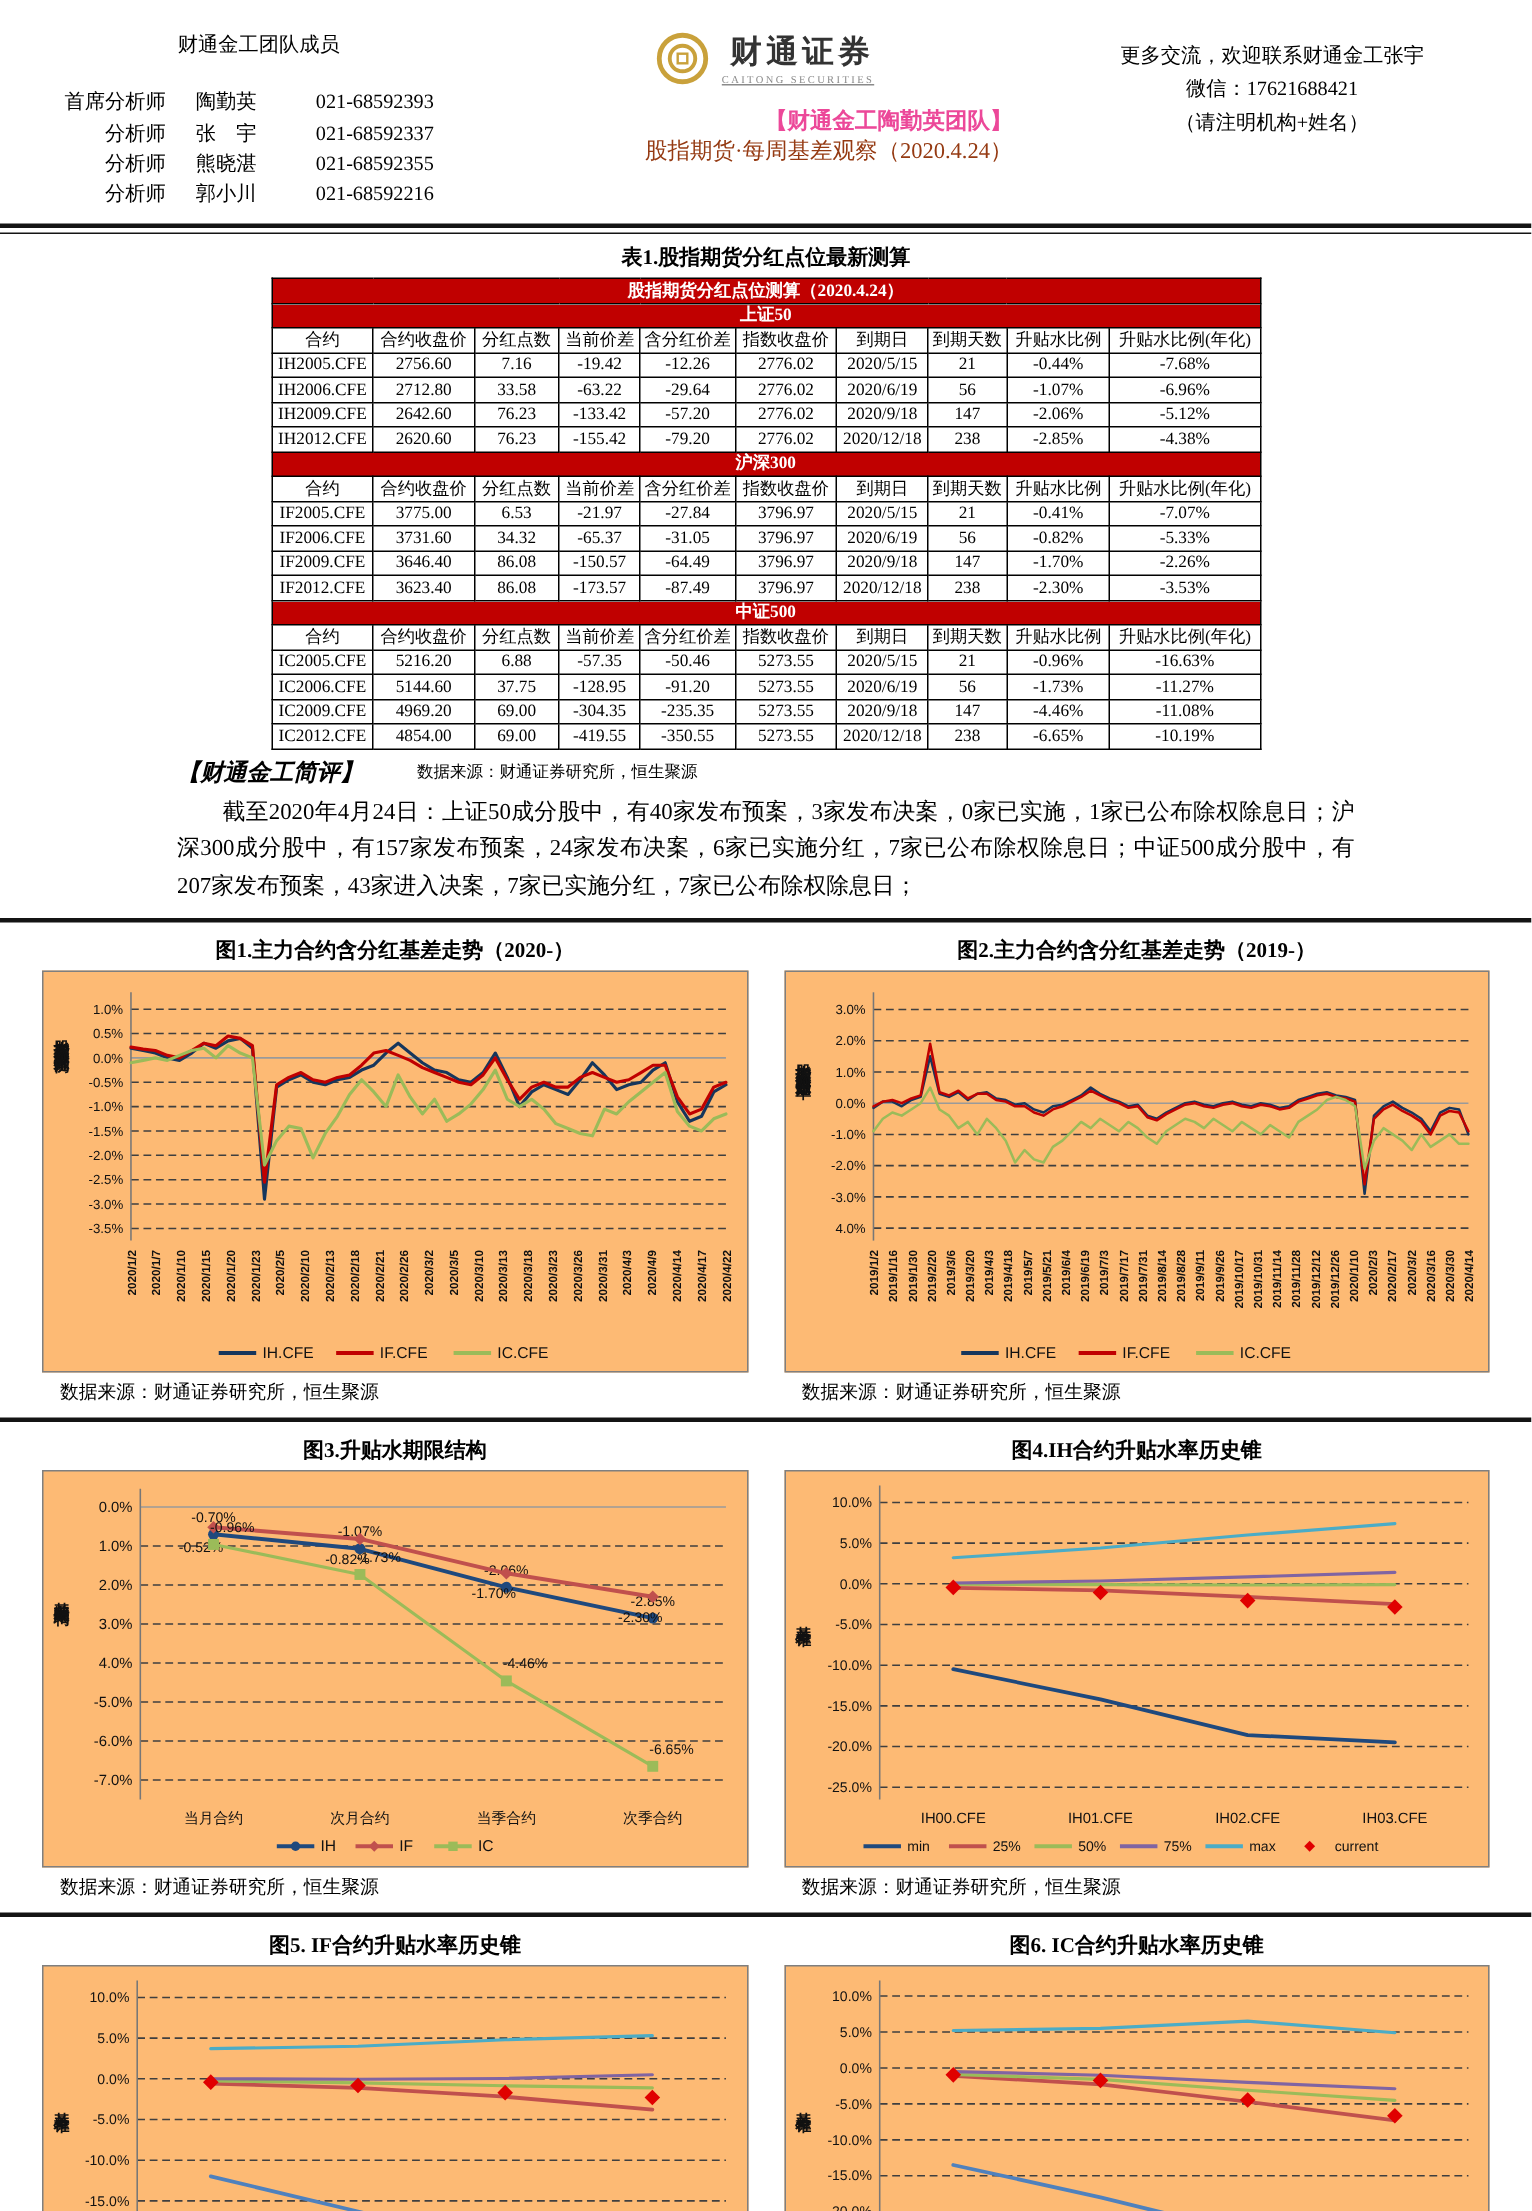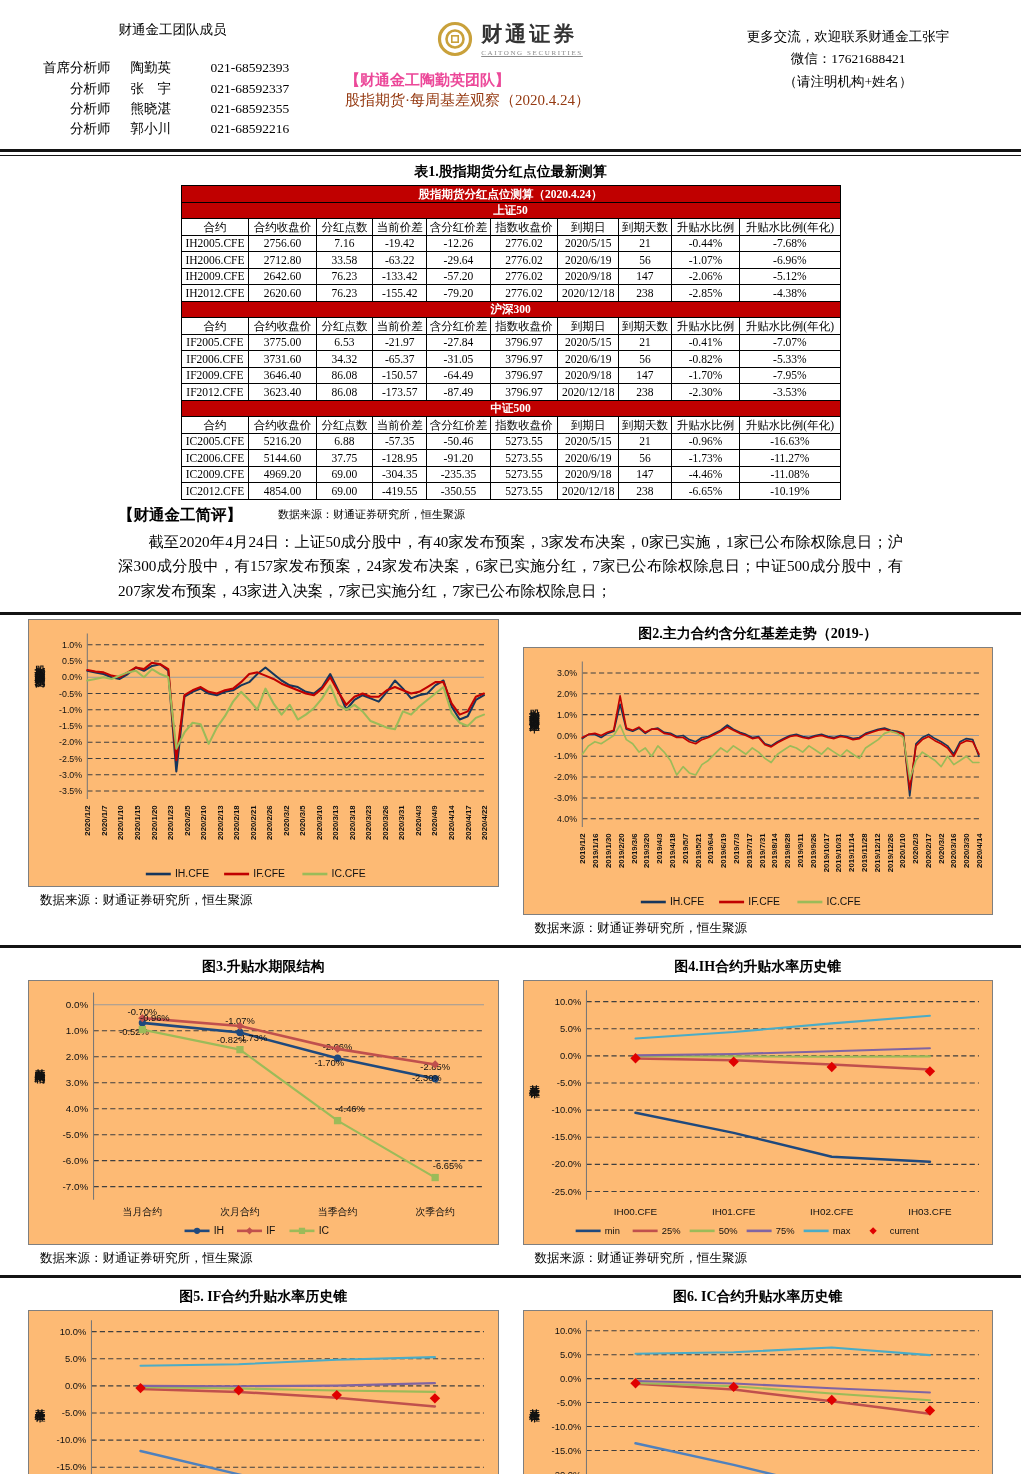--- a/index.html
+++ b/index.html
@@ -4,35 +4,35 @@
 <style>
   html,body{margin:0;padding:0;background:#fff;}
   body{width:1021px;min-height:1474px;color:#000;font-family:"Liberation Serif","DejaVu Serif",serif;}
   .hdr{display:grid;grid-template-columns:345px 330px 346px;padding-top:20px;align-items:start;}
   .hdr-left{text-align:center;font-size:13.5px;line-height:1.5;}
   .team-title{margin-bottom:18px;}
   .member{display:grid;grid-template-columns:86px 60px 110px;justify-content:center;column-gap:20px;}
   .member .r{text-align:right;}
   .member .n{text-align:justify;}
   .member .p{text-align:left;}
-  .hdr-center{text-align:left;}
+  .hdr-center{text-align:right;}
   .logo-row{display:flex;align-items:center;justify-content:center;gap:8px;}
   .brand-cn{font-size:21px;font-weight:bold;letter-spacing:3px;color:#333;}
   .brand-en{font-size:7px;color:#8a8a8a;letter-spacing:1.6px;margin-top:1px;text-decoration:underline;}
   .center-l1{color:#ec4899;font-weight:bold;font-size:15px;margin-top:14px;}
   .center-l2{color:#953A12;font-weight:normal;font-size:15px;margin-top:1px;}
   .hdr-right{text-align:center;font-size:13.5px;line-height:1.65;padding-top:6px;}
   .toprule{margin-top:10px;border-top:3px solid #141414;border-bottom:1px solid #141414;height:3px;}
   .tbl-caption{text-align:center;font-weight:bold;font-size:14px;margin:7px 0 4px;}
   table.div-tbl{width:660px;margin:0 auto;border-collapse:collapse;font-size:11.5px;table-layout:fixed;}
   table.div-tbl td{border:1px solid #000;text-align:center;padding:0 1px;height:15.5px;line-height:1.1;overflow:hidden;white-space:nowrap;}
   tr.band td{background:#C00000;color:#fff;font-weight:bold;}
   .comm{margin:5px 118px 8px;}
   .comm-head{display:flex;align-items:flex-start;gap:36px;}
-  .jp{font-weight:bold;font-size:15.5px;}
+  .jp{font-weight:bold;font-size:15.5px;font-style:italic;}
   .src-s{font-size:11px;padding-top:2px;}
   .para{font-size:15.2px;line-height:1.62;text-align:justify;text-indent:2em;margin-top:4px;}
   .hrule{border-top:3px solid #141414;margin:2px 0;}
   .figrow{display:grid;grid-template-columns:1fr 1fr;column-gap:24px;padding:2px 28px 0;}
   .fig-title{text-align:center;font-weight:bold;font-size:14px;margin:6px 0 4px;}
   .chart-frame{border:1.5px solid #7f7f7f;position:relative;background:#fdba74;}
   .ylab{position:absolute;writing-mode:vertical-rl;text-orientation:upright;font-size:10.5px;font-weight:bold;left:5px;line-height:1;letter-spacing:1px;color:#111;}
   .fig-source{font-size:12.5px;margin:5px 0 6px 12px;}
   svg{display:block;}
 </style>
@@ -215,21 +215,21 @@
       <tr>
         <td>IF2009.CFE</td>
         <td>3646.40</td>
         <td>86.08</td>
         <td>-150.57</td>
         <td>-64.49</td>
         <td>3796.97</td>
         <td>2020/9/18</td>
         <td>147</td>
         <td>-1.70%</td>
-        <td>-7.95%</td>
+        <td>-2.26%</td>
       </tr>
       <tr>
         <td>IF2012.CFE</td>
         <td>3623.40</td>
         <td>86.08</td>
         <td>-173.57</td>
         <td>-87.49</td>
         <td>3796.97</td>
         <td>2020/12/18</td>
         <td>238</td>
@@ -307,20 +307,21 @@
     <span class="jp">【财通金工简评】</span>
     <span class="src-s">数据来源：财通证券研究所，恒生聚源</span>
   </div>
   <div class="para">截至2020年4月24日：上证50成分股中，有40家发布预案，3家发布决案，0家已实施，1家已公布除权除息日；沪深300成分股中，有157家发布预案，24家发布决案，6家已实施分红，7家已公布除权除息日；中证500成分股中，有207家发布预案，43家进入决案，7家已实施分红，7家已公布除权除息日；</div>
 </div>
 
 <div class="hrule"></div>
 
 <div class="figrow">
   <div>
+    <div class="fig-title">图1.主力合约含分红基差走势（2020-）</div>
     <div class="chart-frame">
       <span class="ylab" style="top:14%;">股指期货主力合约升贴水比例</span>
       <div>
           <svg viewBox="0 0 450 256" width="100%">
             <line x1="56" x2="437" y1="23.8" y2="23.8" stroke="#3f3f3f" stroke-width="1" stroke-dasharray="5 3"></line>
             <text x="51" y="26.8" text-anchor="end" font-size="8.5" fill="#111" font-family="Liberation Sans, DejaVu Sans, sans-serif">1.0%</text>
             <line x1="56" x2="437" y1="39.4" y2="39.4" stroke="#3f3f3f" stroke-width="1" stroke-dasharray="5 3"></line>
             <text x="51" y="42.4" text-anchor="end" font-size="8.5" fill="#111" font-family="Liberation Sans, DejaVu Sans, sans-serif">0.5%</text>
             <line x1="56" x2="437" y1="55" y2="55" stroke="#9a9a9a" stroke-width="1"></line>
             <text x="51" y="58" text-anchor="end" font-size="8.5" fill="#111" font-family="Liberation Sans, DejaVu Sans, sans-serif">0.0%</text>

